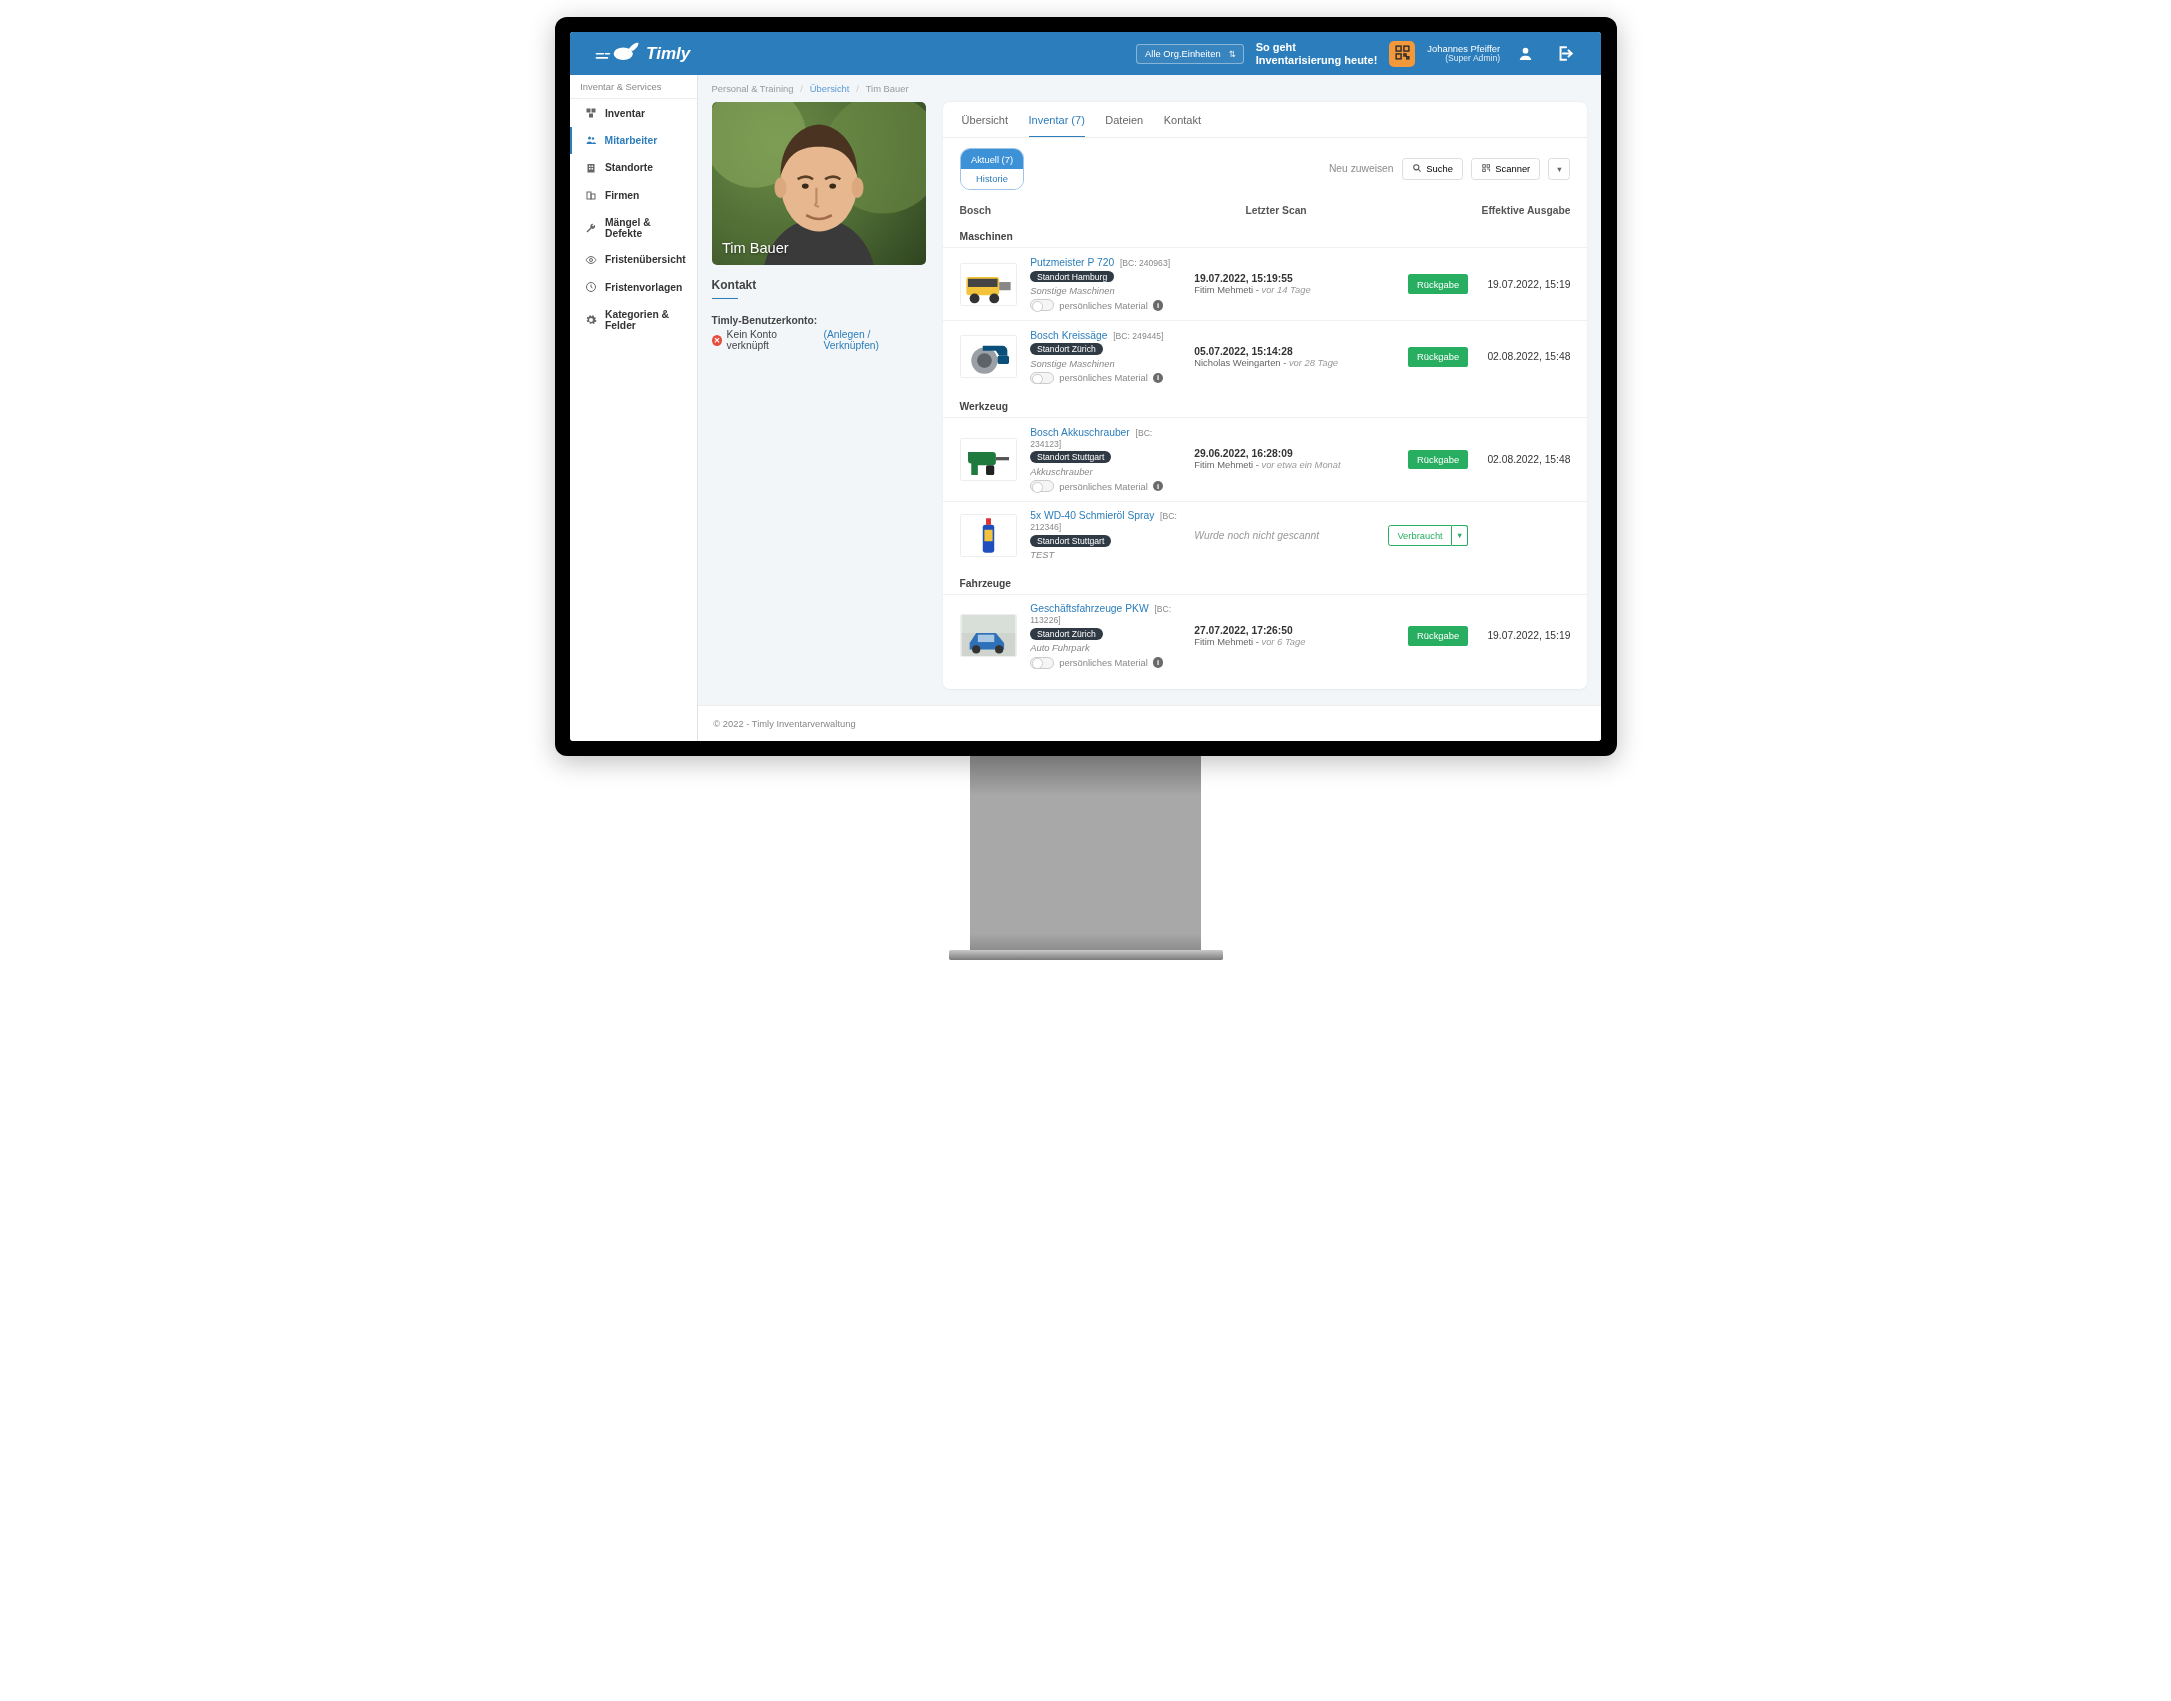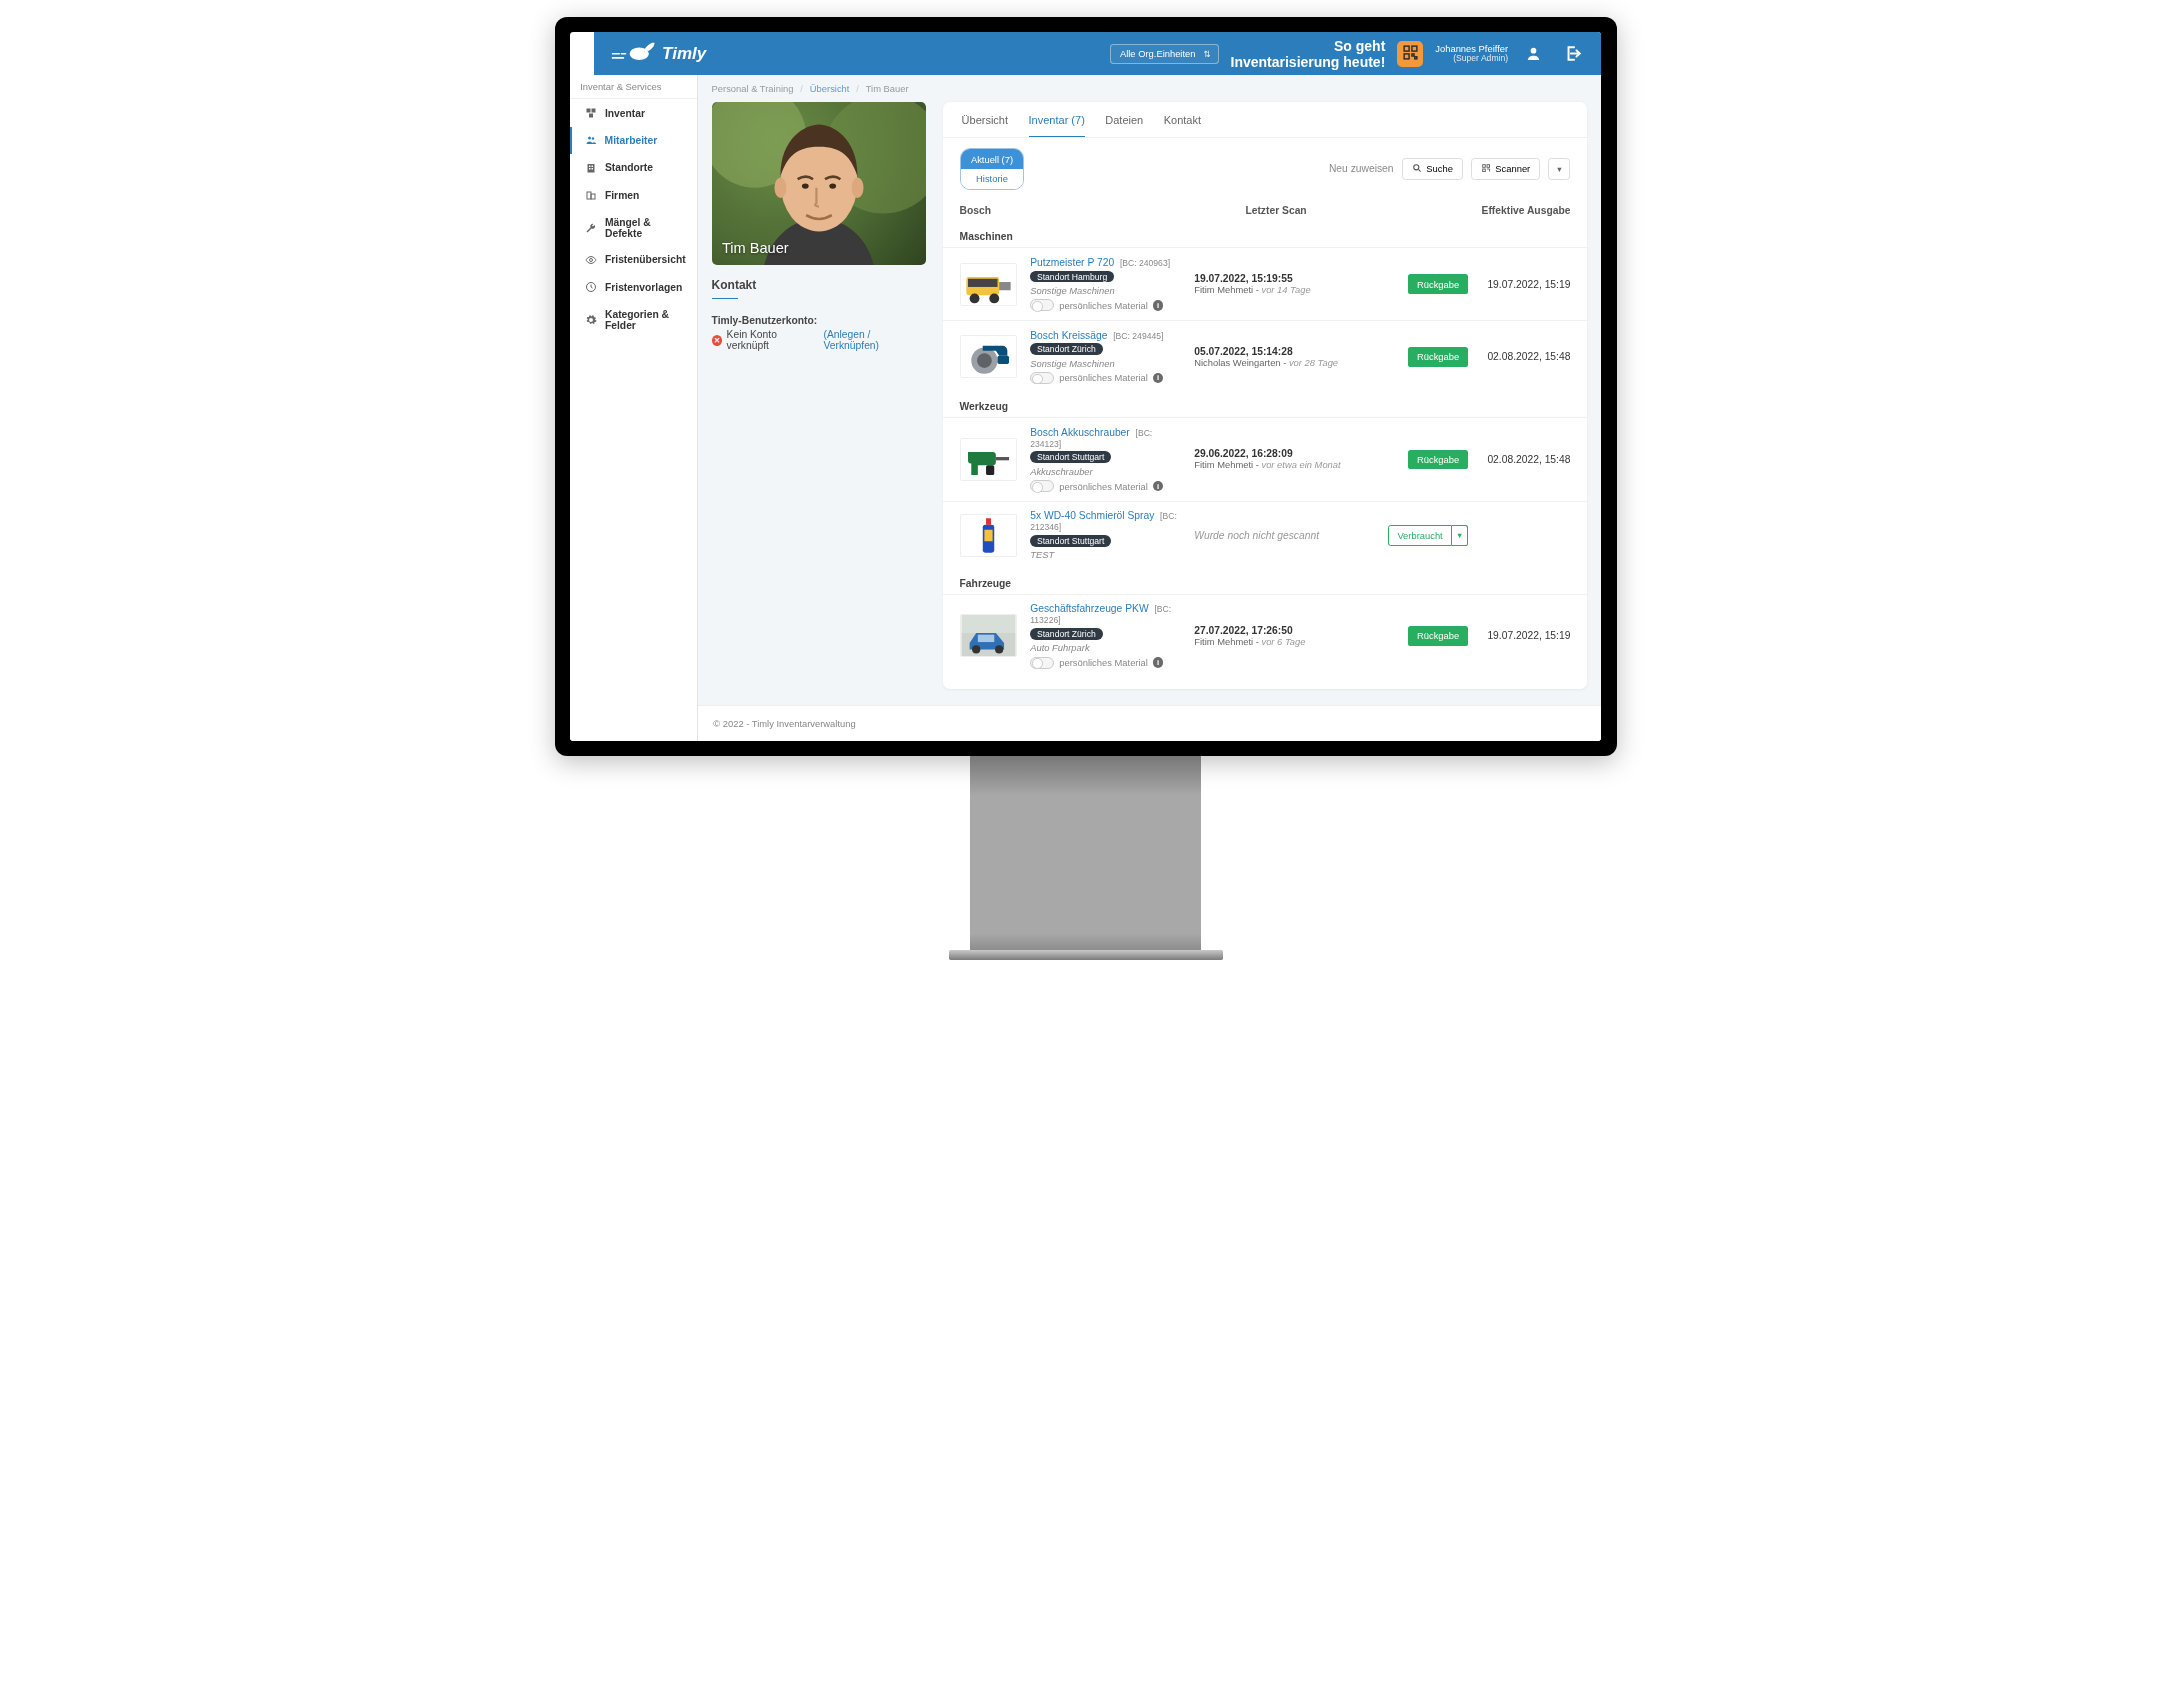--- a/index.html
+++ b/index.html
@@ -43,23 +43,22 @@
     background: linear-gradient(180deg,#c9c9c9,#7b7b7b);
     border-radius: 1.7px;
   }
   
   .topbar {
     background: #2b7dbb;
     color: #fff;
     height: 43px;
     display: flex;
     align-items: center;
-    padding: 0 15px;
+    padding: 0 23px;
     gap: 12px;
-    margin-left: 24px;
   }
   .brand {
     display: flex;
     align-items: center;
     font-weight: 700;
     font-size: 17px;
     font-style: italic;
     gap: 5.1px;
   }
   .brand svg { height: 22px; }
@@ -68,23 +67,23 @@
     background: rgba(255,255,255,.06);
     border: 0.9px solid rgba(255,255,255,.4);
     border-radius: 3.4px;
     padding: 3.4px 22px 3.4px 8.6px;
     font-size: 9.4px;
     color: #fff;
     position: relative;
   }
   .org-select .caret { position: absolute; right: 6.8px; top: 4.3px; font-size: 8.6px; opacity: .9; }
   .tagline {
-    text-align: right;
+    text-align: left;
     line-height: 1.15;
-    font-size: 14px;
+    font-size: 11px;
     font-weight: 600;
   }
   .header-icon {
     width: 27px; height: 27px;
     display: inline-flex; align-items: center; justify-content: center;
     color: #fff;
   }
   .qr-badge {
     width: 26px; height: 26px;
     background: #f4993b;

